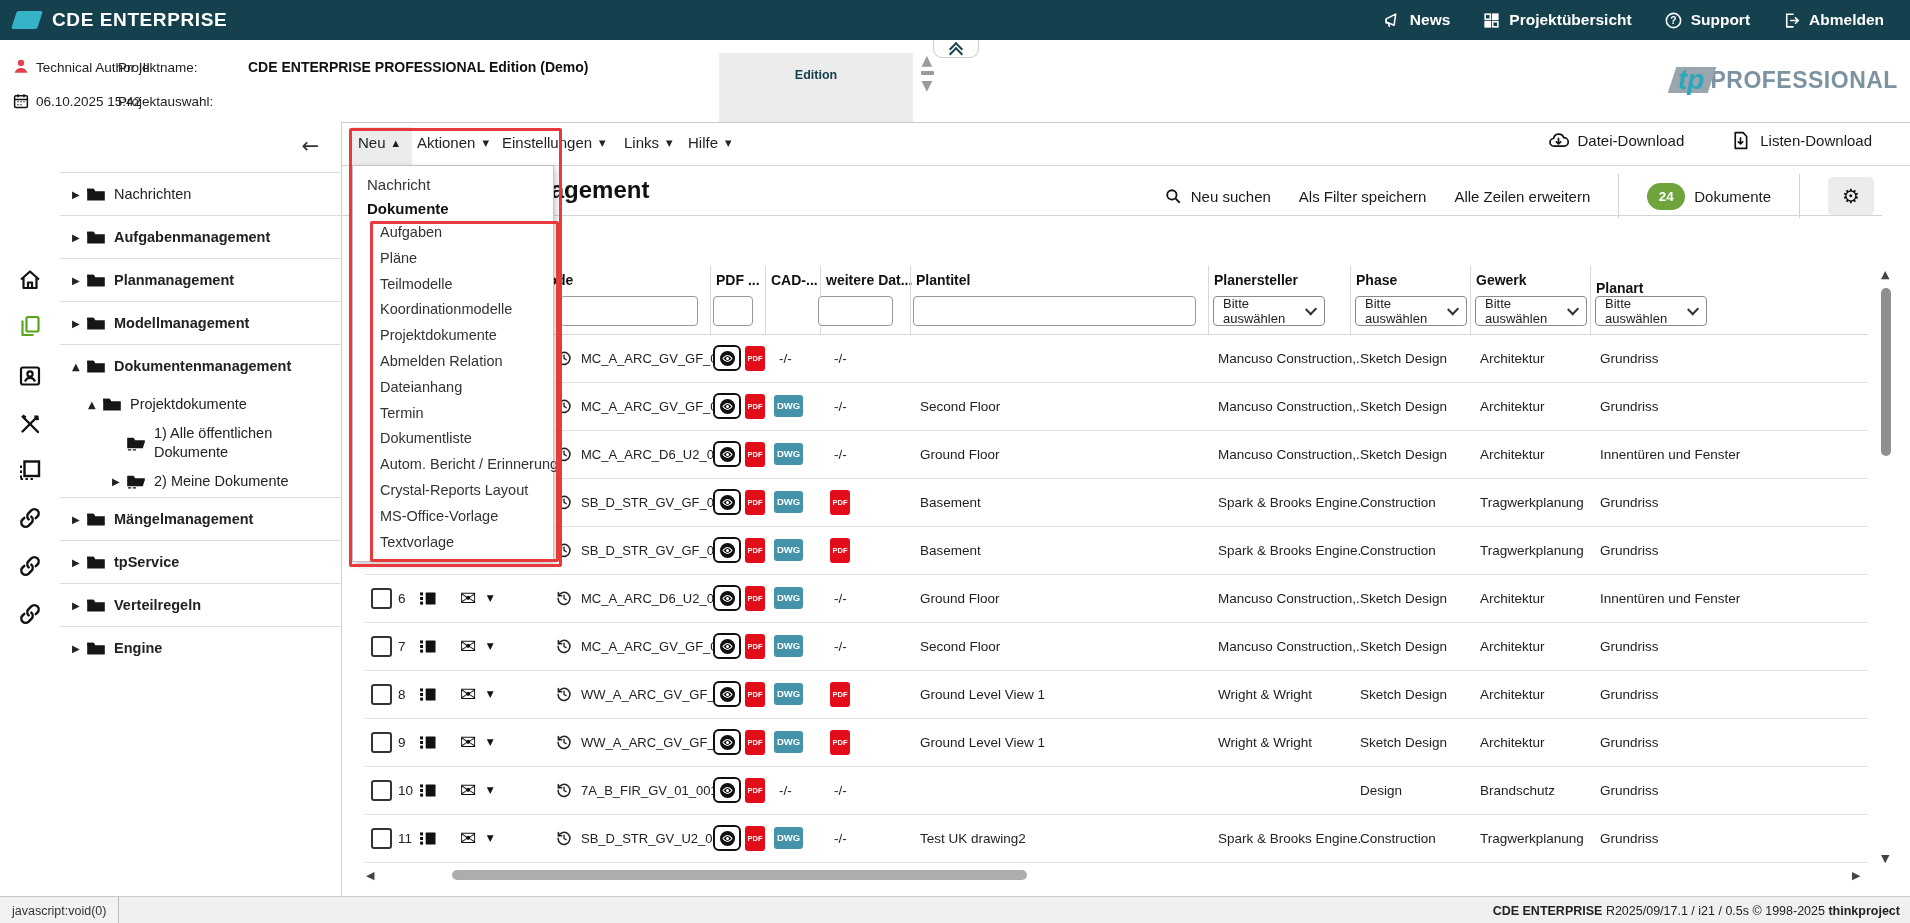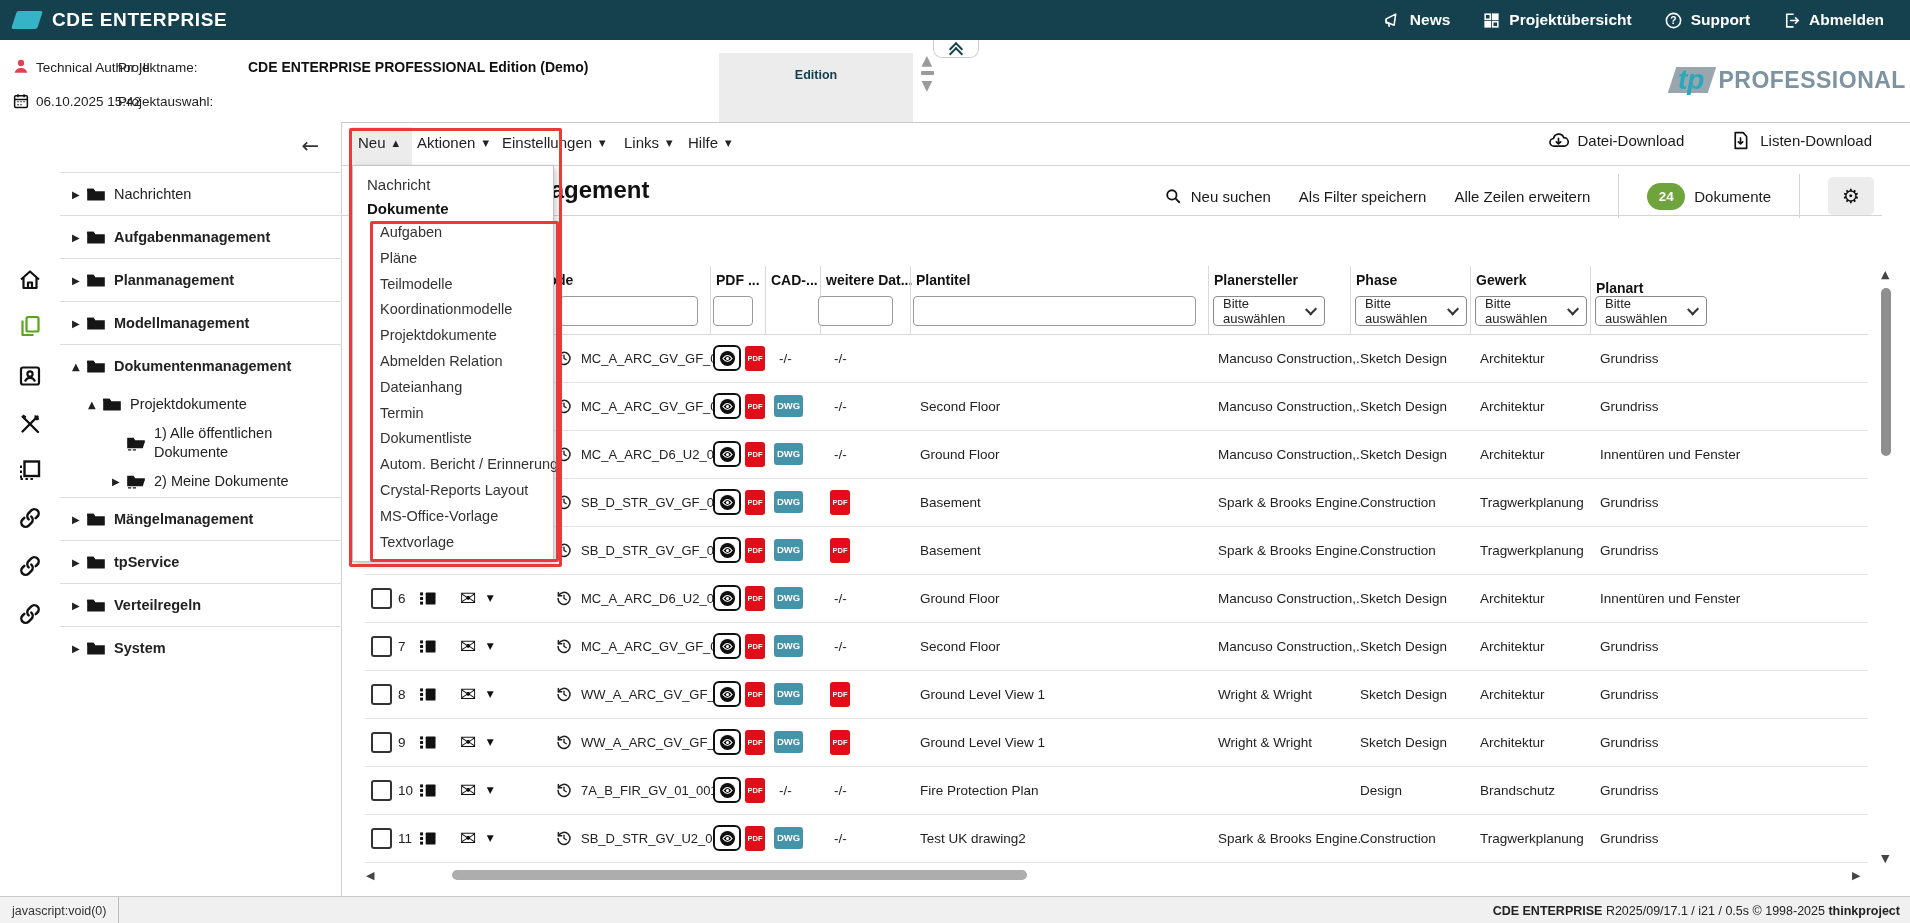--- a/index.html
+++ b/index.html
@@ -24,21 +24,21 @@
   .banner div{font-size:12.5px;font-weight:bold;line-height:20px;}
   .banner div:first-child{margin-top:12px;}
   .spinner{position:absolute;left:917px;top:14px;width:20px;display:flex;flex-direction:column;align-items:center;color:#9b9b9b;}
   .spinner .tri{font-size:14px;line-height:13px;}
   .spinner .bar{width:13px;height:4px;background:#9b9b9b;margin:4px 0;border-radius:1px;}
   .collapse-tab{position:absolute;left:933px;top:0px;width:44px;height:17px;background:#fff;border:1px solid #ccc;border-top:none;border-radius:0 0 9px 9px;display:flex;flex-direction:column;align-items:center;justify-content:center;cursor:pointer;}
   .dchev{width:8px;height:8px;border-left:2px solid #15414e;border-top:2px solid #15414e;transform:rotate(45deg);margin-bottom:-5px;}
   .tplogo{position:absolute;left:1672px;top:24px;display:flex;align-items:center;}
   .tplogo .quad{position:absolute;left:0;top:3px;width:40px;height:26px;background:#9aa6ad;transform:skewX(-18deg);}
   .tplogo .tp{position:relative;color:#2aa7bd;font-size:28px;font-weight:bold;font-style:italic;z-index:1;padding-left:6px;}
-  .tplogo .pro{color:#7e93a2;font-size:23px;font-weight:bold;letter-spacing:.5px;margin-left:14px;}
+  .tplogo .pro{color:#7e93a2;font-size:23px;font-weight:bold;letter-spacing:.5px;margin-left:6px;}
   
   .rail{position:absolute;left:0;top:122px;width:60px;height:774px;background:#fff;border-right:1px solid #cfcfcf;}
   .rail-icon{position:absolute;left:18px;width:24px;height:24px;cursor:pointer;}
   .rail-icon svg{width:24px;height:24px;display:block;}
   .treepanel{position:absolute;left:60px;top:122px;width:282px;height:774px;background:#fff;border-right:1px solid #cfcfcf;box-sizing:border-box;}
   .tree-back{position:absolute;right:22px;top:12px;font-size:21px;color:#333;cursor:pointer;}
   .treelist{position:absolute;left:0;top:50px;width:282px;}
   .tree-item{display:flex;align-items:center;box-sizing:border-box;font-size:14.5px;color:#222;cursor:pointer;}
   .tree-item .arrow{width:14px;font-size:10px;color:#222;flex:none;}
   .tree-item .ficon{flex:none;width:20px;height:16px;margin-right:8px;}
@@ -353,21 +353,21 @@
           <span style="font-weight: bold;">Verteilregeln</span>
         </div>
         <div class="tree-item tdivider" style="min-height: 43px; padding-left: 12px;">
           <span class="arrow glyph">▶</span>
           <span class="ficon">
             <svg viewBox="0 0 24 20" fill="#161616">
               <path d="M1 3.5h8l2 3h12V18H1z"></path>
               <path d="M1 3.5h8l2 3H1z" fill="#161616"></path>
             </svg>
           </span>
-          <span style="font-weight: bold;">System</span>
+          <span style="font-weight: bold;">Engine</span>
         </div>
       </div>
   </div>
 
   <div class="neu-bg"></div>
   <div id="menubar"></div>
   <div class="hline" style="left:342px;top:165px;width:1568px;"></div>
   <div class="downloads" id="downloads">
       <div class="dl-item">
         <span style="width: 21px; height: 21px; display: inline-block; flex: 0 0 auto;">
@@ -1021,23 +1021,20 @@
             </svg>
           </span>
           <span class="badge pdf" style="margin-left: 4px;">PDF</span>
         </div>
         <div class="cell" style="left: 400px; width: 55px;">
           <span style="margin-left: 14px;">-/-</span>
         </div>
         <div class="cell" style="left: 455px; width: 90px;">
           <span style="margin-left: 14px;">-/-</span>
         </div>
-        <div class="cell" style="left: 545px; width: 298px; padding-left: 10px; overflow: hidden;">
-          <span>Fire Protection Plan</span>
-        </div>
         <div class="cell" style="left: 985px; width: 120px; padding-left: 10px; overflow: hidden;">
           <span>Design</span>
         </div>
         <div class="cell" style="left: 1105px; width: 120px; padding-left: 10px; overflow: hidden;">
           <span>Brandschutz</span>
         </div>
         <div class="cell" style="left: 1225px; width: 278px; padding-left: 10px; overflow: hidden;">
           <span>Grundriss</span>
         </div>
       </div>

